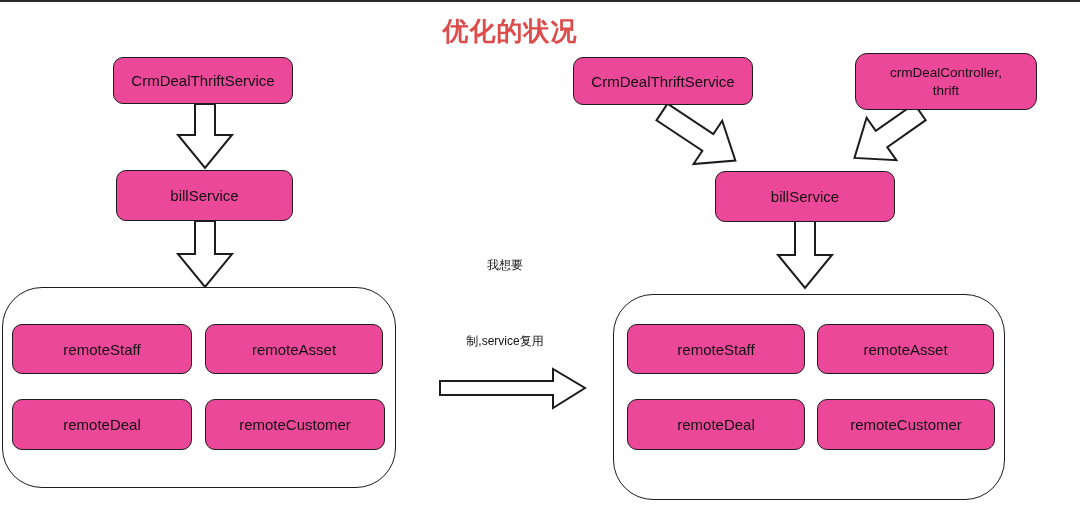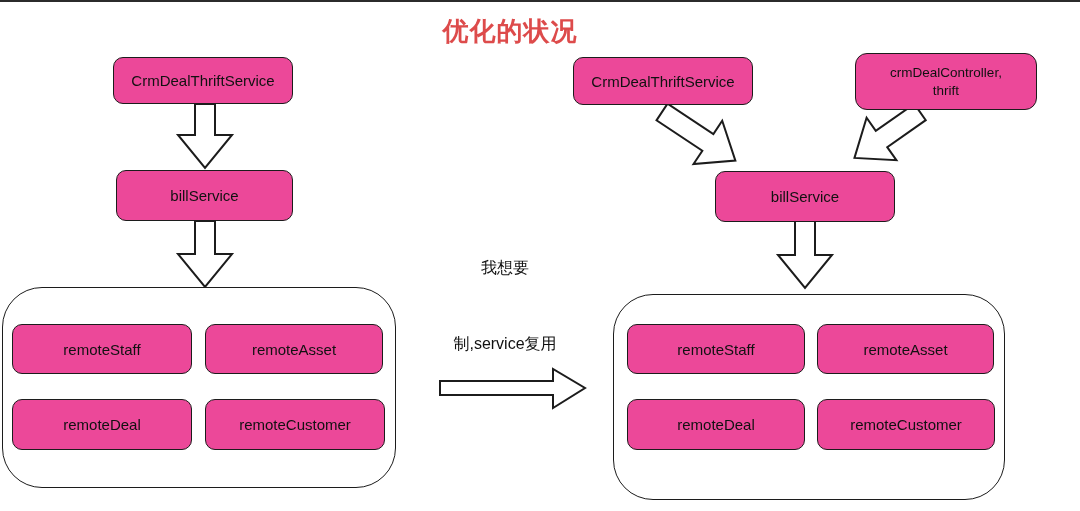--- a/index.html
+++ b/index.html
@@ -55,21 +55,21 @@
   }
   .multiline {
     flex-direction: column;
     font-size: 13.5px;
     line-height: 1.3;
     border-radius: 12px;
   }
   .note {
     position: absolute;
     text-align: center;
-    font-size: 16px;
+    font-size: 12px;
     line-height: 1.22;
     color: #111111;
   }
   #arrow-layer {
     position: absolute;
     left: 0; top: 0;
     width: 1080px; height: 511px;
     pointer-events: none;
   }
   #arrow-layer polygon {

